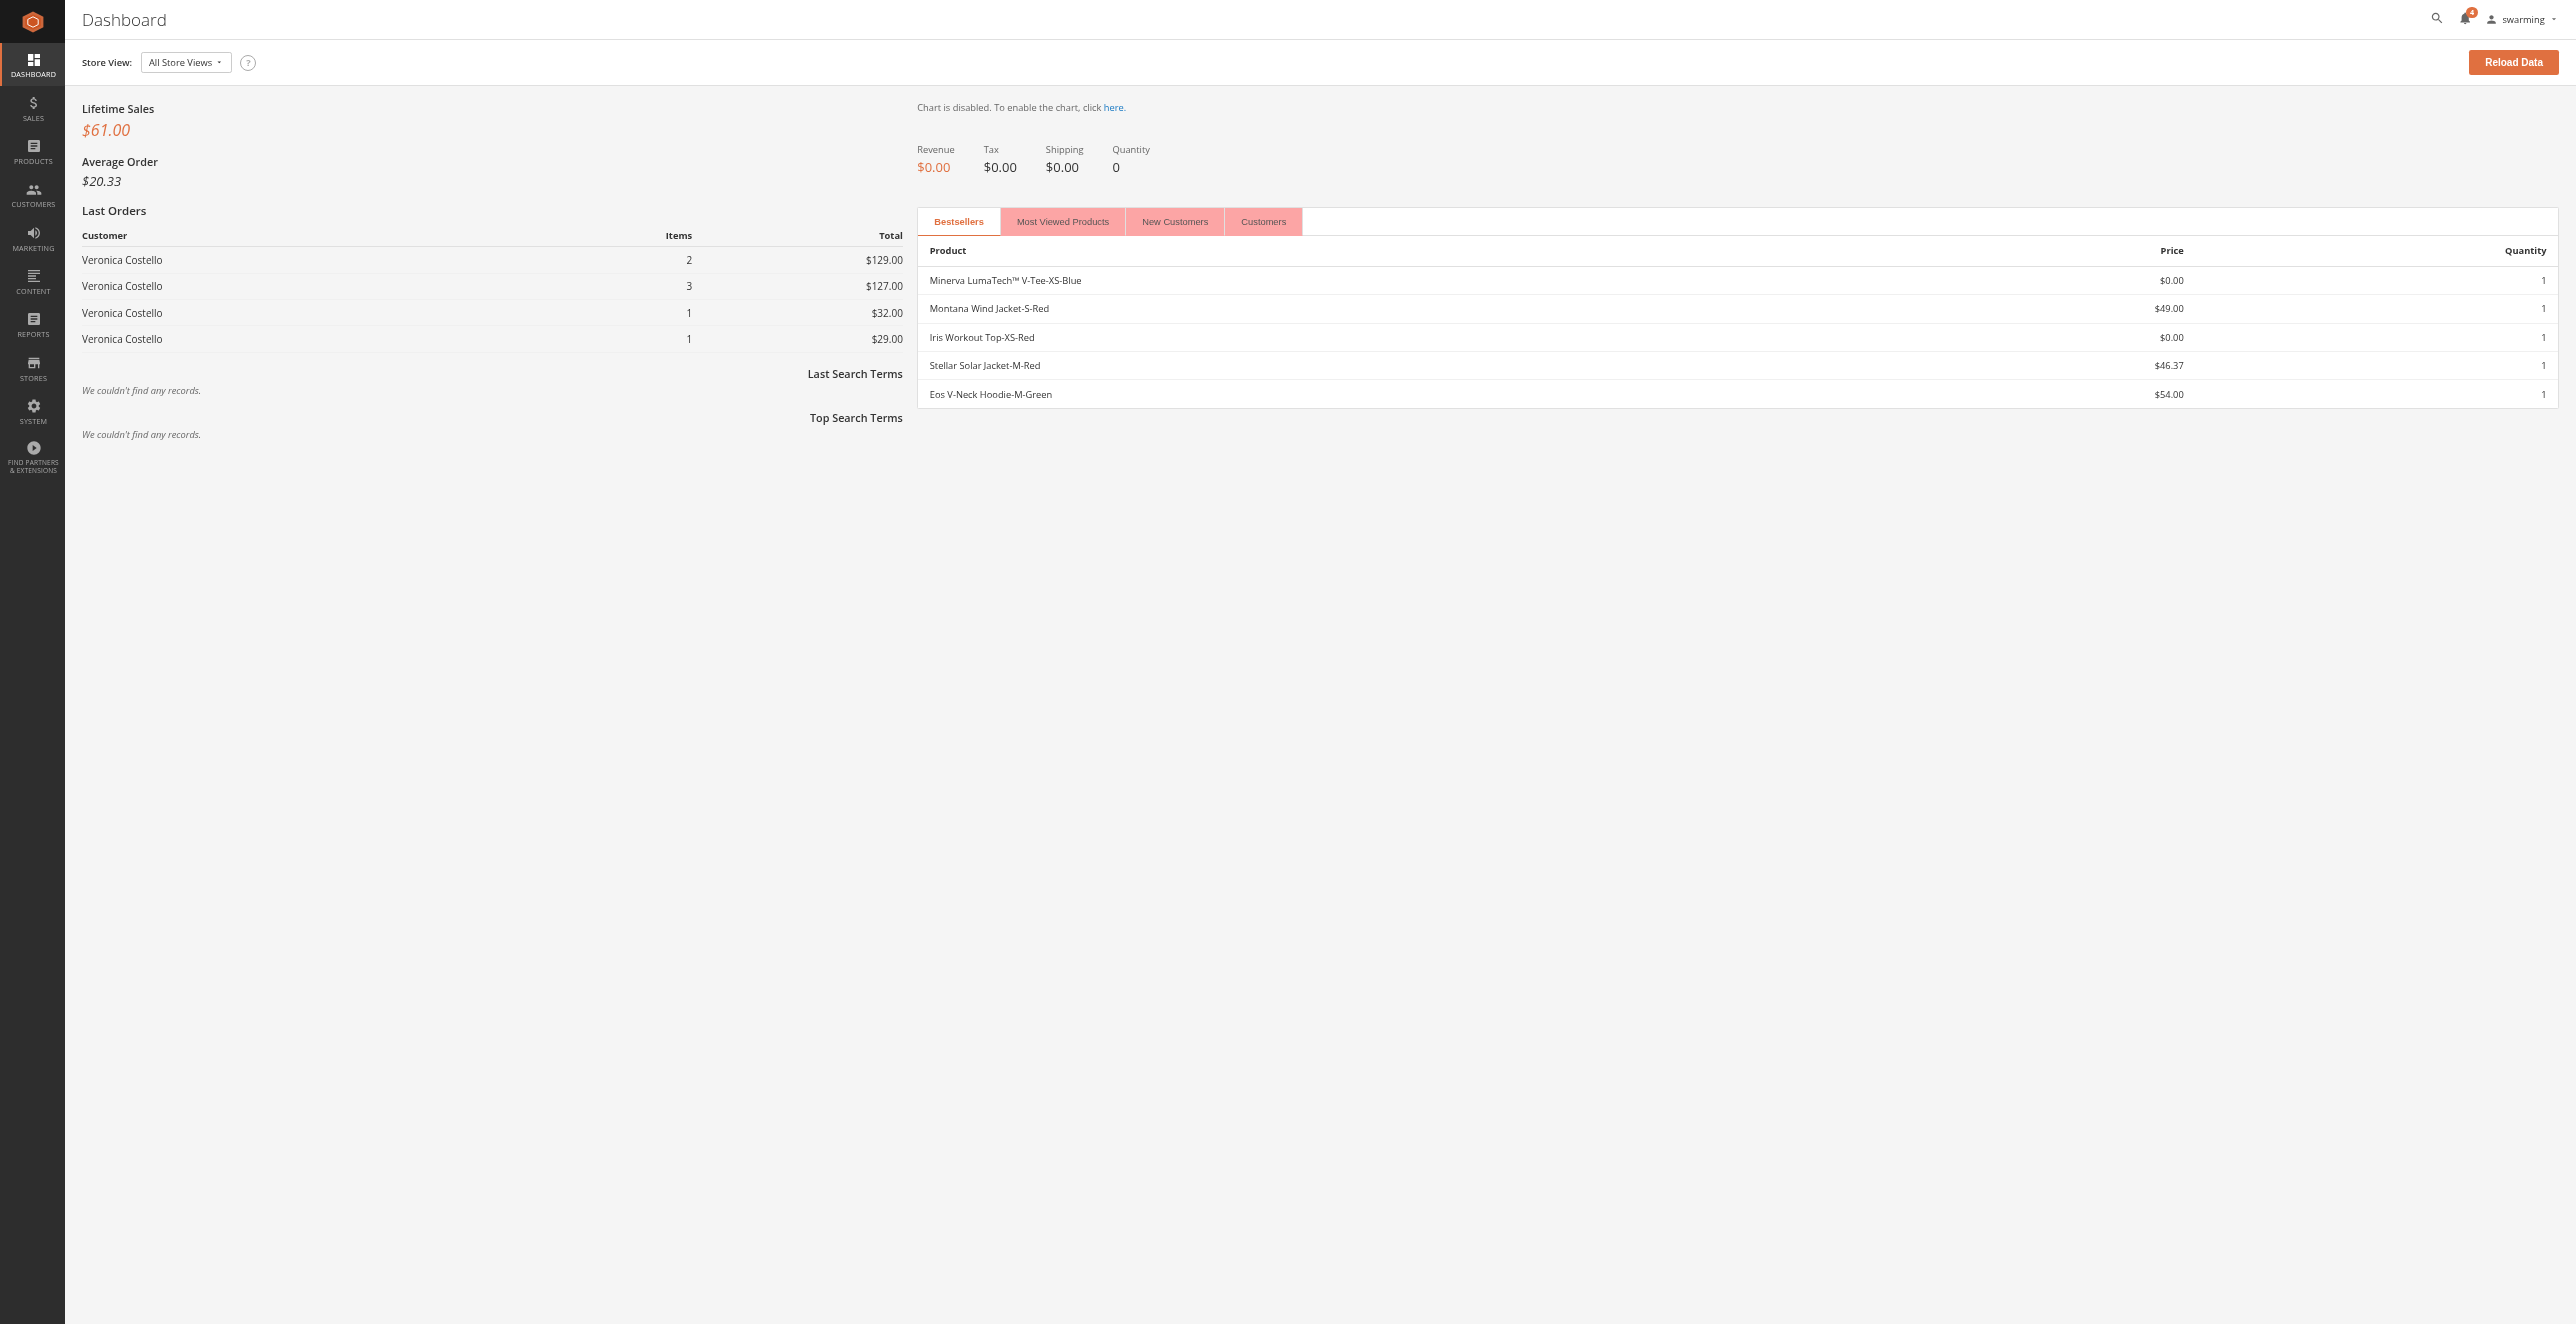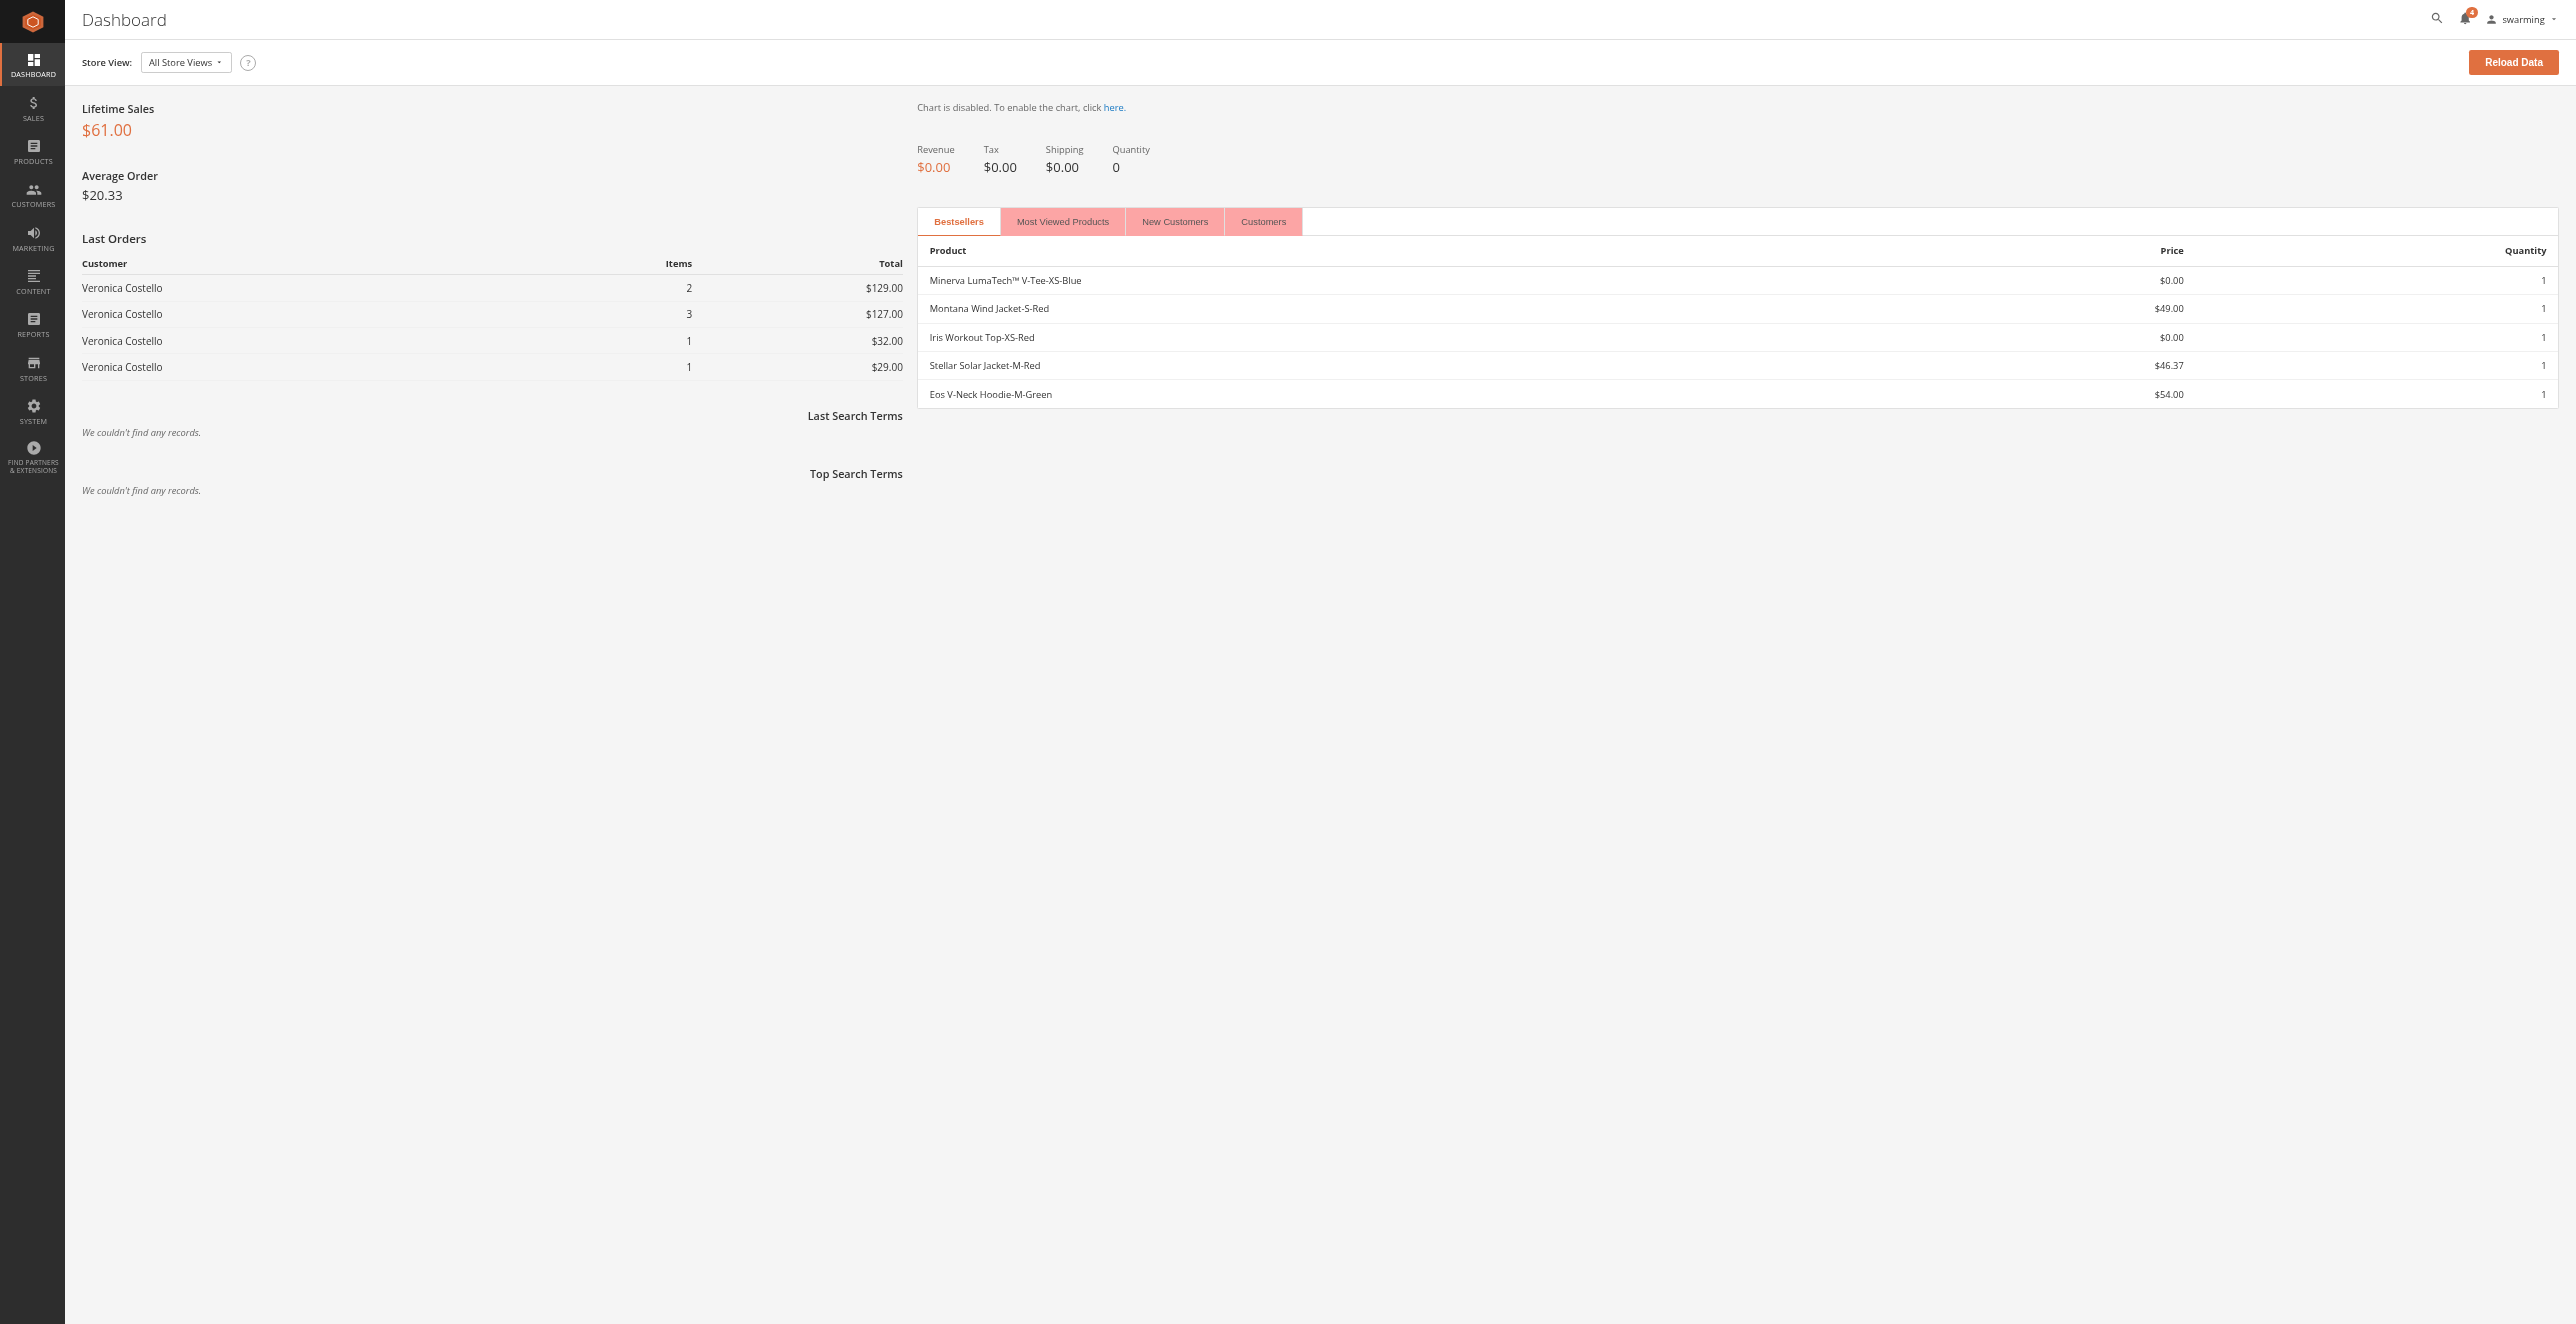--- a/index.html
+++ b/index.html
@@ -167,25 +167,25 @@
     
     #dashboard-grid {
       display: grid;
       grid-template-columns: 1fr 2fr;
       gap: 0;
       padding: 14.4px 17px;
       gap: 14.4px;
     }
 
     
-    #left-panel { display: flex; flex-direction: column; gap: 27px; }
+    #left-panel { display: flex; flex-direction: column; gap: 13px; }
 
     .stats-block { }
     .stat-title { font-size: 10.8px; color: #333; font-weight: 600; margin-bottom: 2.9px; }
-    .stat-value { font-size: 13px; color: #333; font-weight: 400; }
+    .stat-value { font-size: 13px; color: #333; font-weight: 400; font-style: italic; }
     .stat-value.orange { color: #e07040; font-size: 16px; font-weight: 400; }
 
     .orders-table { width: 100%; }
     .orders-title { font-size: 11.5px; font-weight: 600; margin-bottom: 7.2px; color: #333; }
     .orders-table table { width: 100%; border-collapse: collapse; }
     .orders-table th { text-align: left; font-size: 9.3px; font-weight: 700; padding: 4.3px 0; border-bottom: 1.4px solid #e0e0e0; color: #333; }
     .orders-table td { padding: 5.7px 0; border-bottom: 0.7px solid #f0f0f0; font-size: 10px; color: #333; }
     .orders-table .col-items, .orders-table .col-total { text-align: right; }
     .orders-table th.col-items, .orders-table th.col-total { text-align: right; }
 

